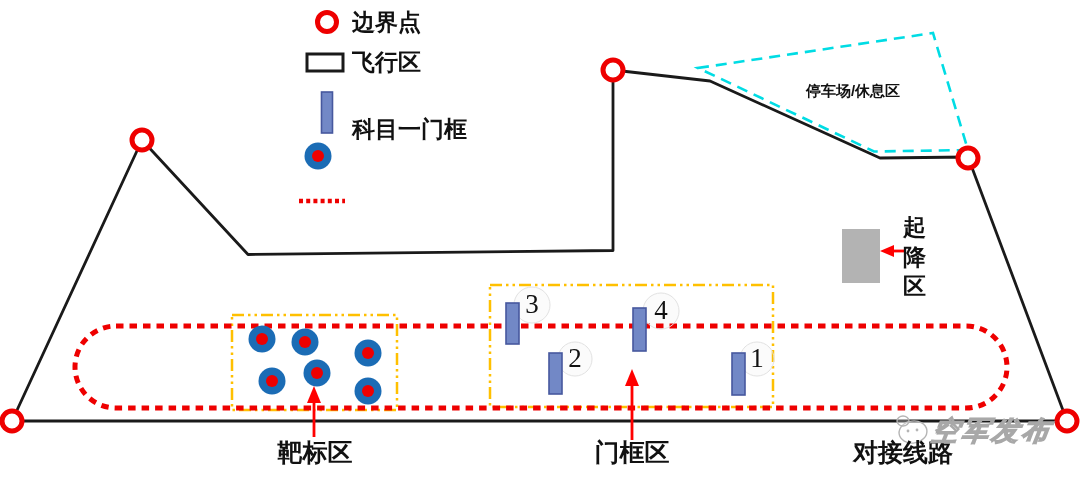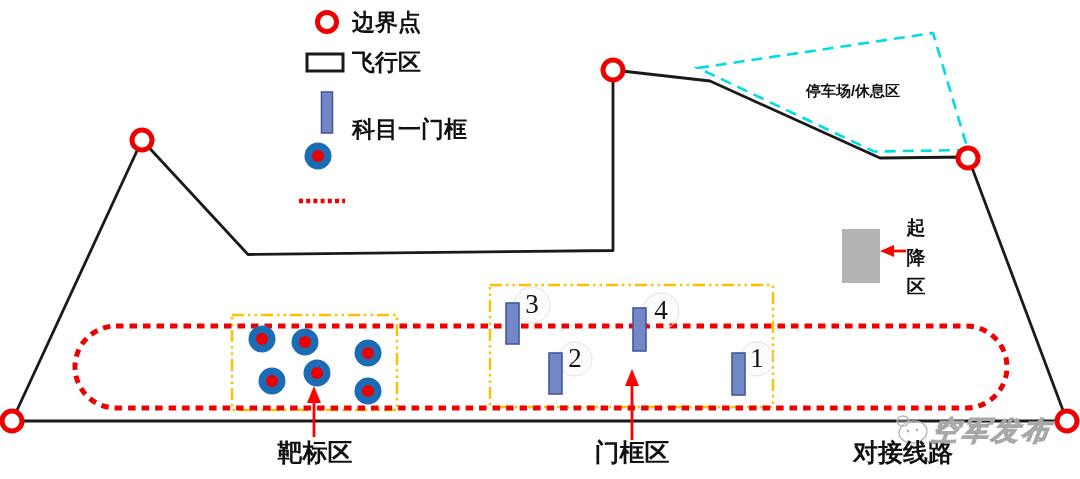--- a/index.html
+++ b/index.html
@@ -11,22 +11,22 @@
   #diagram-svg{position:absolute;left:0;top:0;}
   .lbl{
     position:absolute; transform:translate(0,-50%);
     font-weight:700; color:#111; white-space:nowrap; z-index:5;
   }
   .lbl.centered{transform:translate(-50%,-50%);}
   .legend-label{font-size:23px;}
   .zone-label{font-size:25px;}
   .parking-label{font-size:15px;}
   .vert-label{
-    position:absolute; z-index:5; width:26px; font-weight:700; font-size:19px;
-    line-height:29.5px; color:#111; word-break:break-all; text-align:center;
+    position:absolute; z-index:5; width:26px; font-weight:700; font-size:23px;
+    line-height:29.5px; color:#111; word-break:break-all; 
   }
   .gate-num{
     position:absolute; transform:translate(-50%,-50%); z-index:6;
     font-family:"Liberation Serif","DejaVu Serif",serif;
     font-size:27px; color:#111;
   }
   .watermark{
     position:absolute; transform:translate(-50%,-50%) skewX(-8deg); z-index:7;
     font-size:27px; font-weight:700; font-style:italic; letter-spacing:3px;
     color:rgba(255,255,255,0.25);

